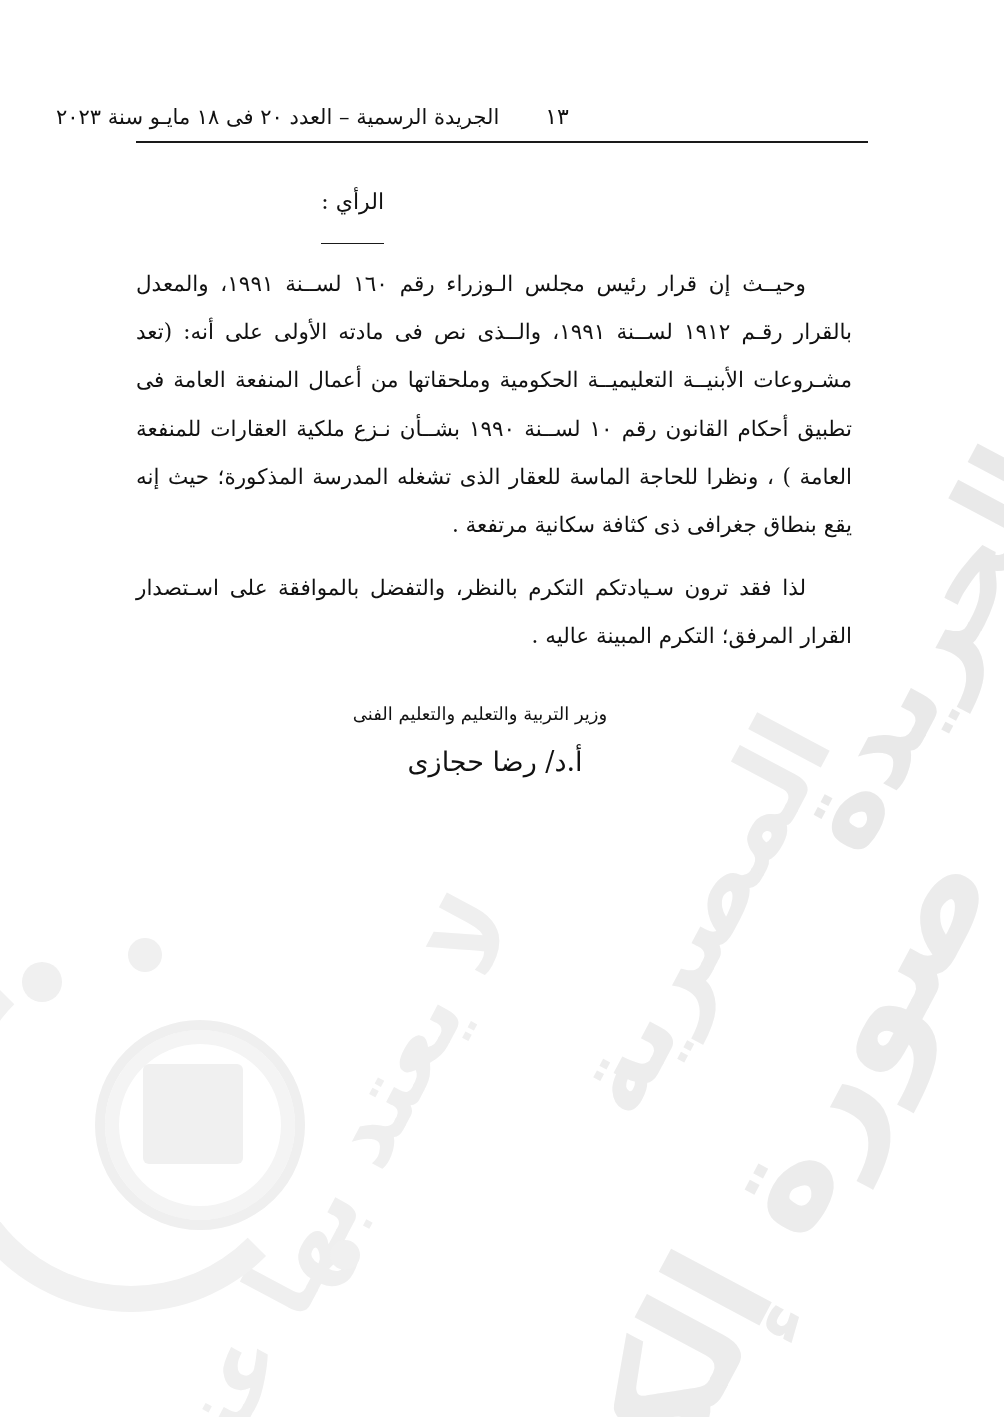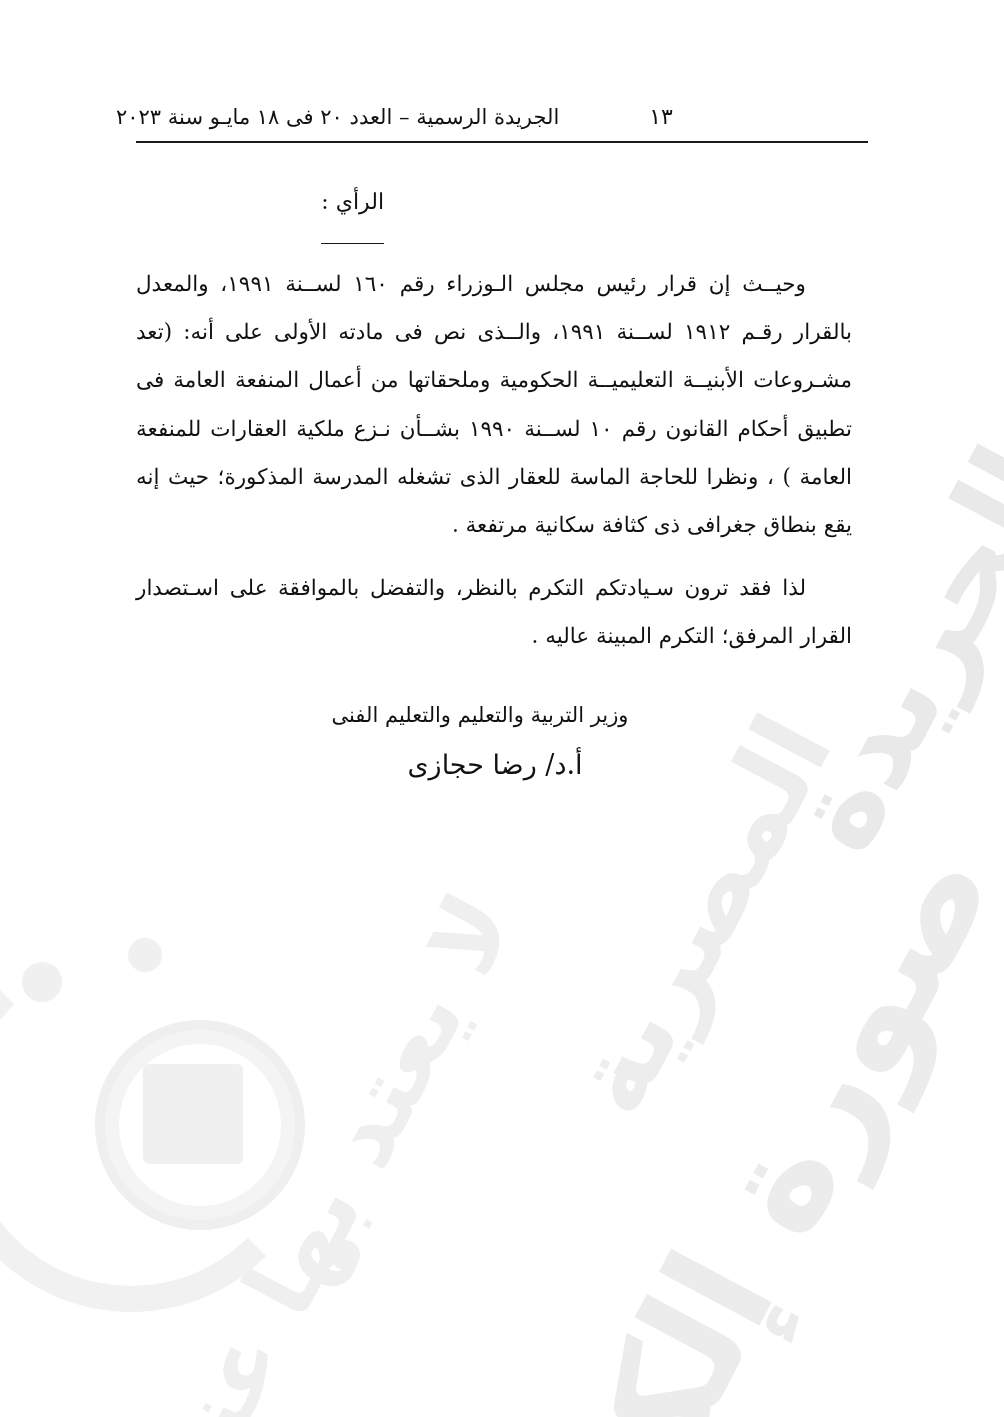--- a/index.html
+++ b/index.html
@@ -106,26 +106,26 @@
   .wm-dot.d3 { left: 330px; top: 1240px; width: 30px; height: 30px; }
 
   
   .page {
     position: relative;
     z-index: 2;
     padding: 0;
   }
 
   .header {
-    margin: 104px 136px 0 116px;
+    margin: 104px 136px 0 56px;
     display: flex;
     flex-direction: row-reverse;
     align-items: flex-end;
     justify-content: flex-start;
-    gap: 90px;
+    gap: 46px;
     font-size: 21px;
     font-family: "DejaVu Serif", "Liberation Serif", serif;
   }
   .header-title {
     text-align: right;
     white-space: nowrap;
     letter-spacing: 0.5px;
   }
   .header-page {
     font-size: 22px;
@@ -167,21 +167,21 @@
     text-align: justify;
     text-justify: inter-word;
     text-indent: 46px;
   }
 
   .signature-block {
     margin: 42px 140px 0 136px;
     text-align: center;
   }
   .sig-role {
-    font-size: 21px;
+    font-size: 18px;
     margin-bottom: 22px;
     padding-right: 40px;
   }
   .sig-name {
     font-size: 27px;
     font-weight: normal;
     letter-spacing: 0.5px;
     padding-right: 10px;
   }
 </style>

